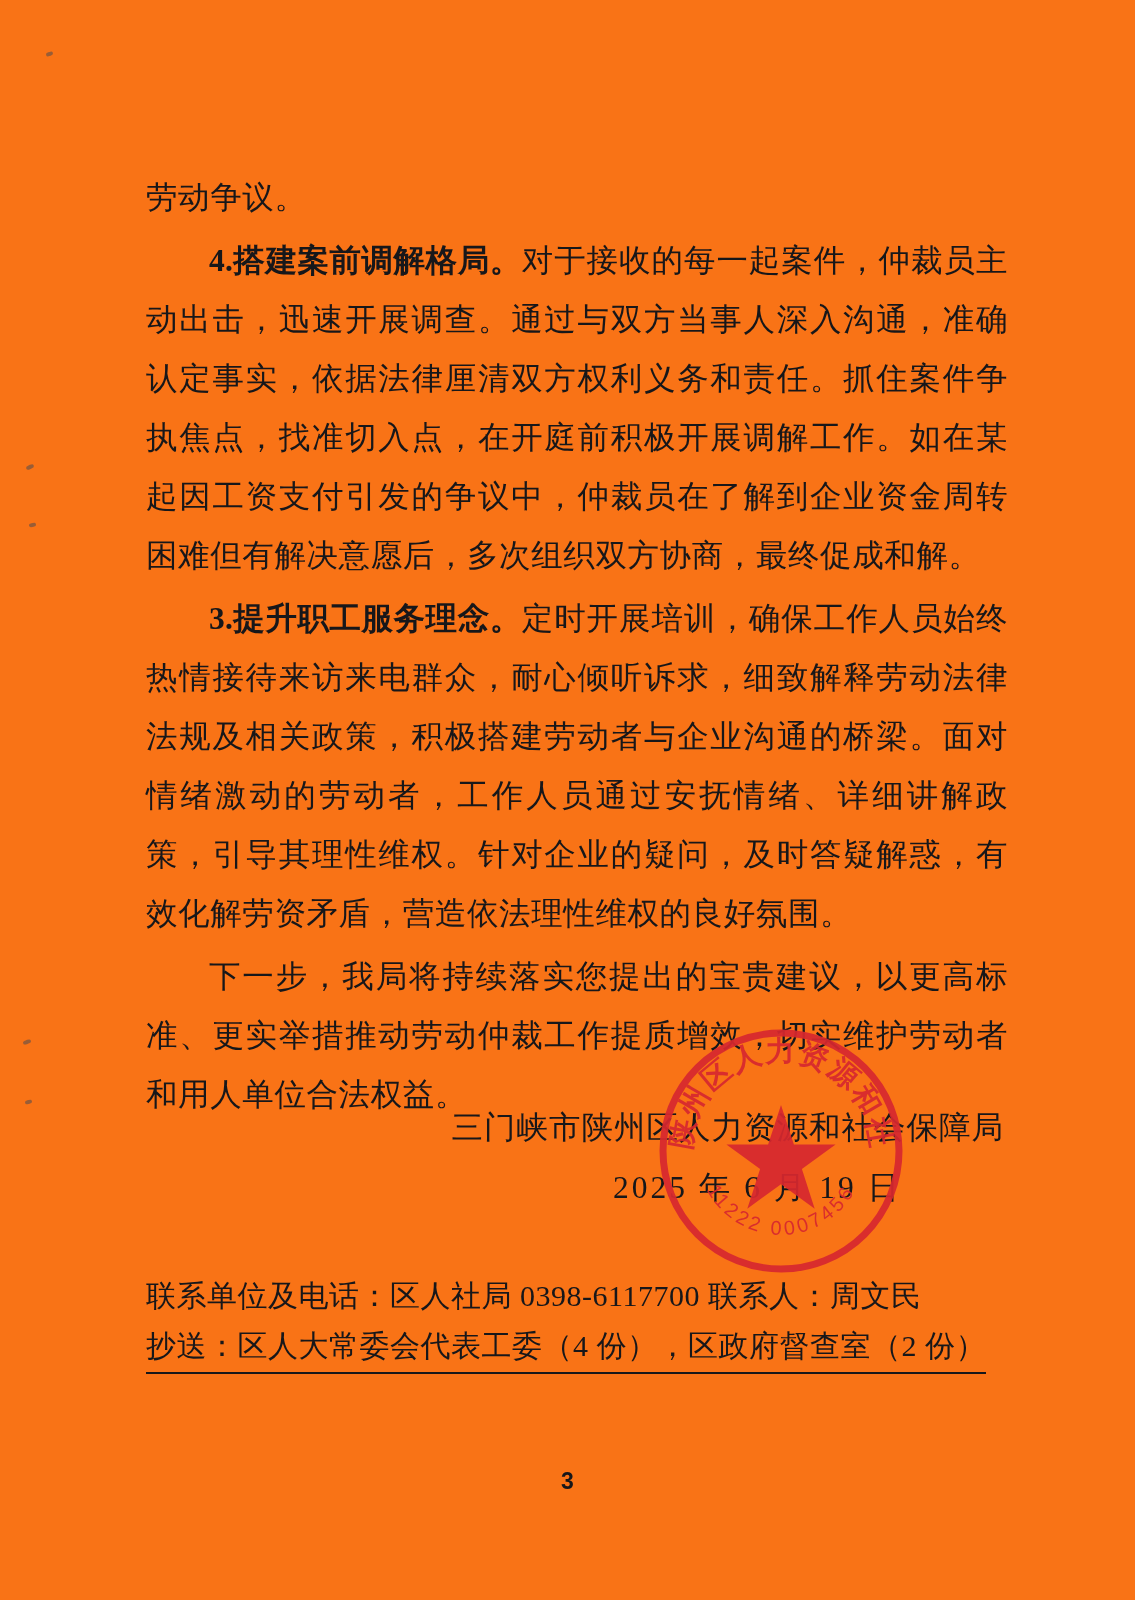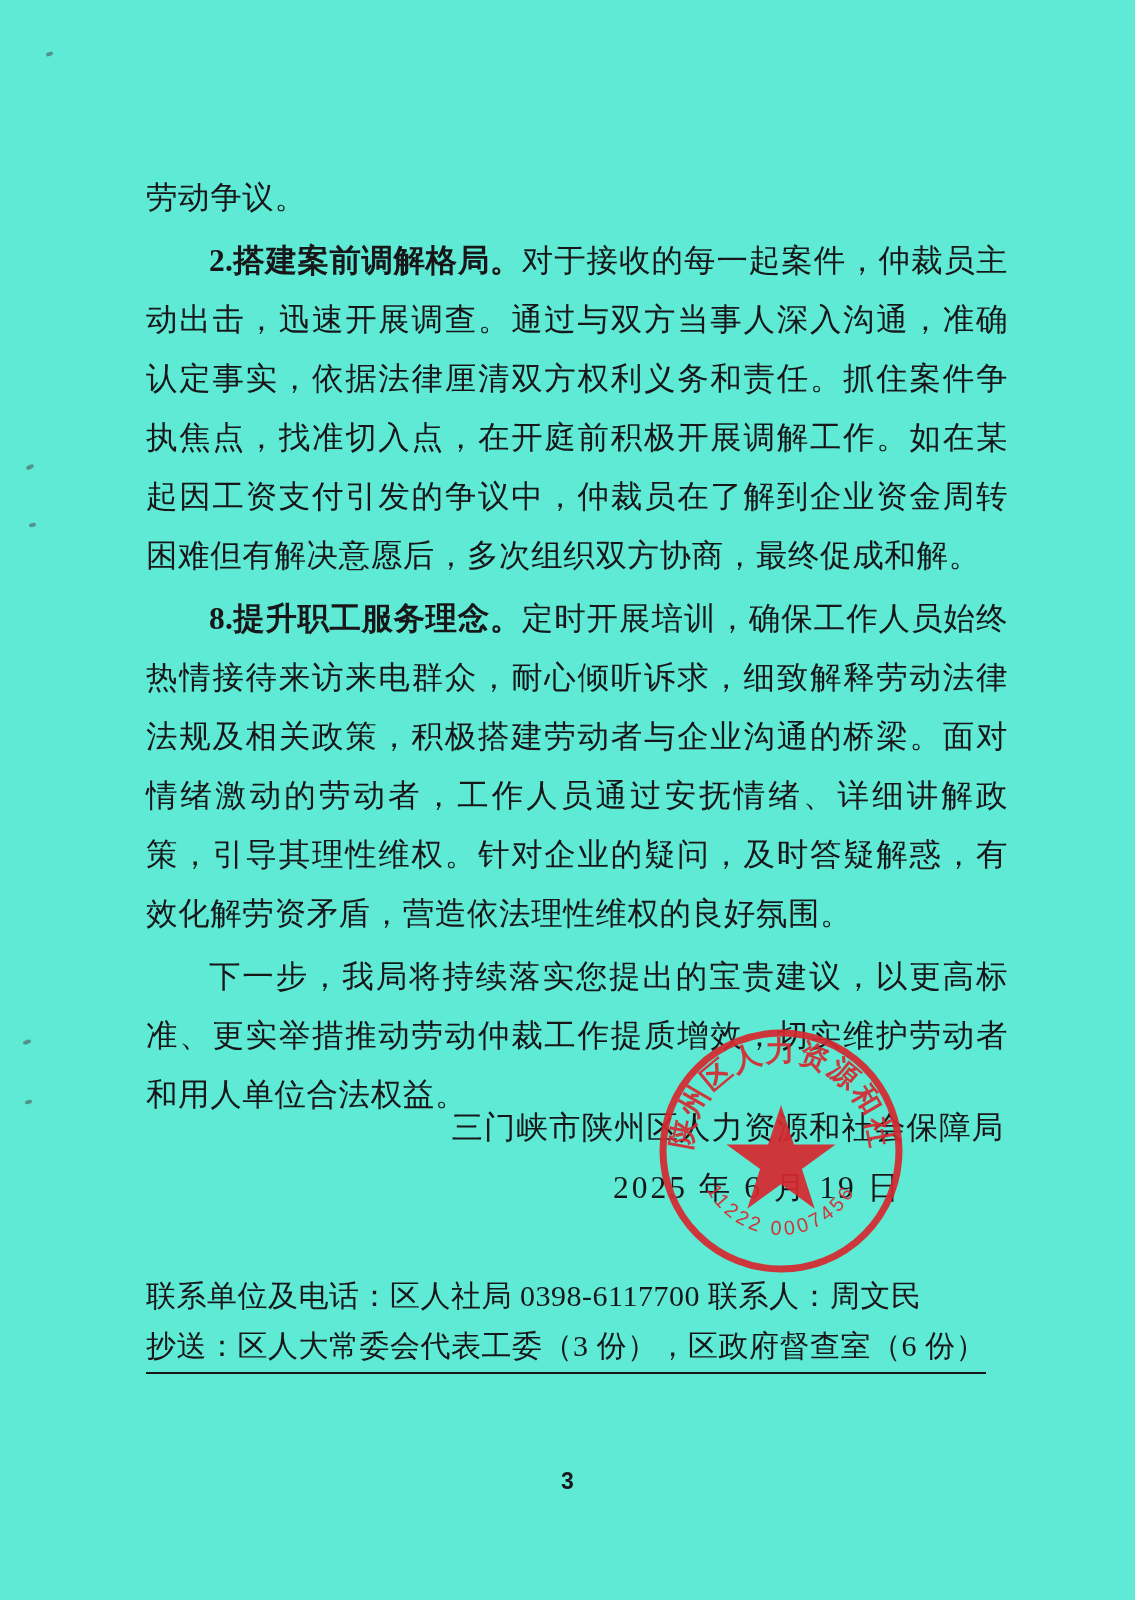--- a/index.html
+++ b/index.html
@@ -7,21 +7,21 @@
     margin: 0;
     padding: 0;
     background: #ffffff;
   }
 
   .page {
     position: relative;
     width: 1135px;
     height: 1600px;
     margin: 0 auto;
-    background: #5eead4;
+    background: #f97316;
     overflow: hidden;
     font-family: "Liberation Serif", "DejaVu Serif", serif;
     color: #17171a;
   }
 
   
   .speckle {
     position: absolute;
     background: #4a4a52;
     opacity: .55;
@@ -126,25 +126,25 @@
   <span class="speckle sp4"></span>
   <span class="speckle sp5"></span>
 
   <div class="body-block">
 
     <p class="para">
       <span>劳动争议。</span>
     </p>
 
     <p class="para indent">
-      <span class="lead">2.搭建案前调解格局。</span><span>对于接收的每一起案件，仲裁员主动出击，迅速开展调查。通过与双方当事人深入沟通，准确认定事实，依据法律厘清双方权利义务和责任。抓住案件争执焦点，找准切入点，在开庭前积极开展调解工作。如在某起因工资支付引发的争议中，仲裁员在了解到企业资金周转困难但有解决意愿后，多次组织双方协商，最终促成和解。</span>
+      <span class="lead">4.搭建案前调解格局。</span><span>对于接收的每一起案件，仲裁员主动出击，迅速开展调查。通过与双方当事人深入沟通，准确认定事实，依据法律厘清双方权利义务和责任。抓住案件争执焦点，找准切入点，在开庭前积极开展调解工作。如在某起因工资支付引发的争议中，仲裁员在了解到企业资金周转困难但有解决意愿后，多次组织双方协商，最终促成和解。</span>
     </p>
 
     <p class="para indent">
-      <span class="lead">8.提升职工服务理念。</span><span>定时开展培训，确保工作人员始终热情接待来访来电群众，耐心倾听诉求，细致解释劳动法律法规及相关政策，积极搭建劳动者与企业沟通的桥梁。面对情绪激动的劳动者，工作人员通过安抚情绪、详细讲解政策，引导其理性维权。针对企业的疑问，及时答疑解惑，有效化解劳资矛盾，营造依法理性维权的良好氛围。</span>
+      <span class="lead">3.提升职工服务理念。</span><span>定时开展培训，确保工作人员始终热情接待来访来电群众，耐心倾听诉求，细致解释劳动法律法规及相关政策，积极搭建劳动者与企业沟通的桥梁。面对情绪激动的劳动者，工作人员通过安抚情绪、详细讲解政策，引导其理性维权。针对企业的疑问，及时答疑解惑，有效化解劳资矛盾，营造依法理性维权的良好氛围。</span>
     </p>
 
     <p class="para indent">
       <span>下一步，我局将持续落实您提出的宝贵建议，以更高标准、更实举措推动劳动仲裁工作提质增效，切实维护劳动者和用人单位合法权益。</span>
     </p>
 
   </div>
 
   <div class="signature">
     <div class="sign-org">三门峡市陕州区人力资源和社会保障局</div>
@@ -165,18 +165,18 @@
         <textPath href="#sealArcBottom" startOffset="50%" text-anchor="middle">11222 0007456</textPath>
       </text>
       <g>
         <polygon fill="#d7282f" points="126,80 138.9,119.6 180.6,119.6 146.9,144.1 159.7,183.7 126,159.2 92.3,183.7 105.1,144.1 71.4,119.6 113.1,119.6"></polygon>
       </g>
     </svg>
   </div>
 
   <div class="footer">
     <div>联系单位及电话：区人社局 0398-6117700  联系人：周文民</div>
-    <div class="cc-line">抄送：区人大常委会代表工委（3 份），区政府督查室（6 份）</div>
+    <div class="cc-line">抄送：区人大常委会代表工委（4 份），区政府督查室（2 份）</div>
   </div>
 
   <div class="page-number">3</div>
 
 </div>
 
 </body></html>

